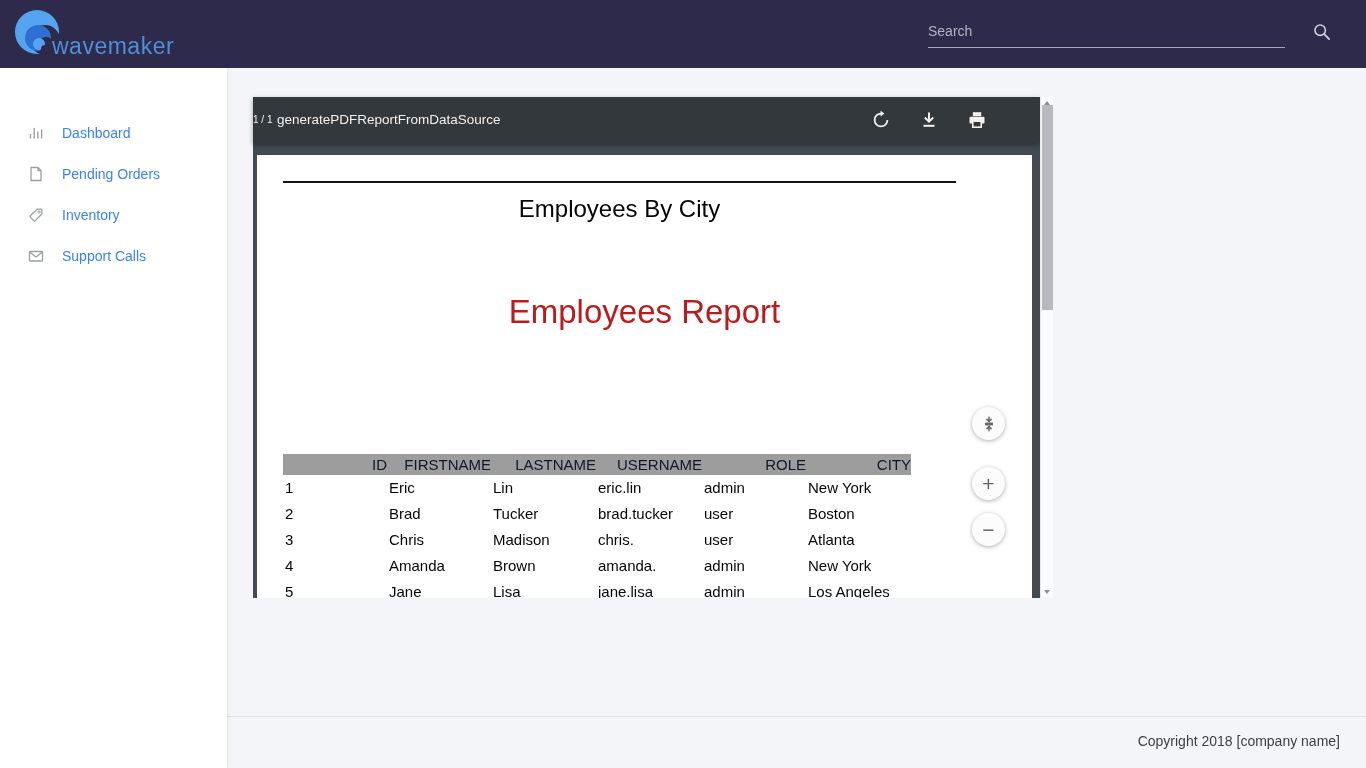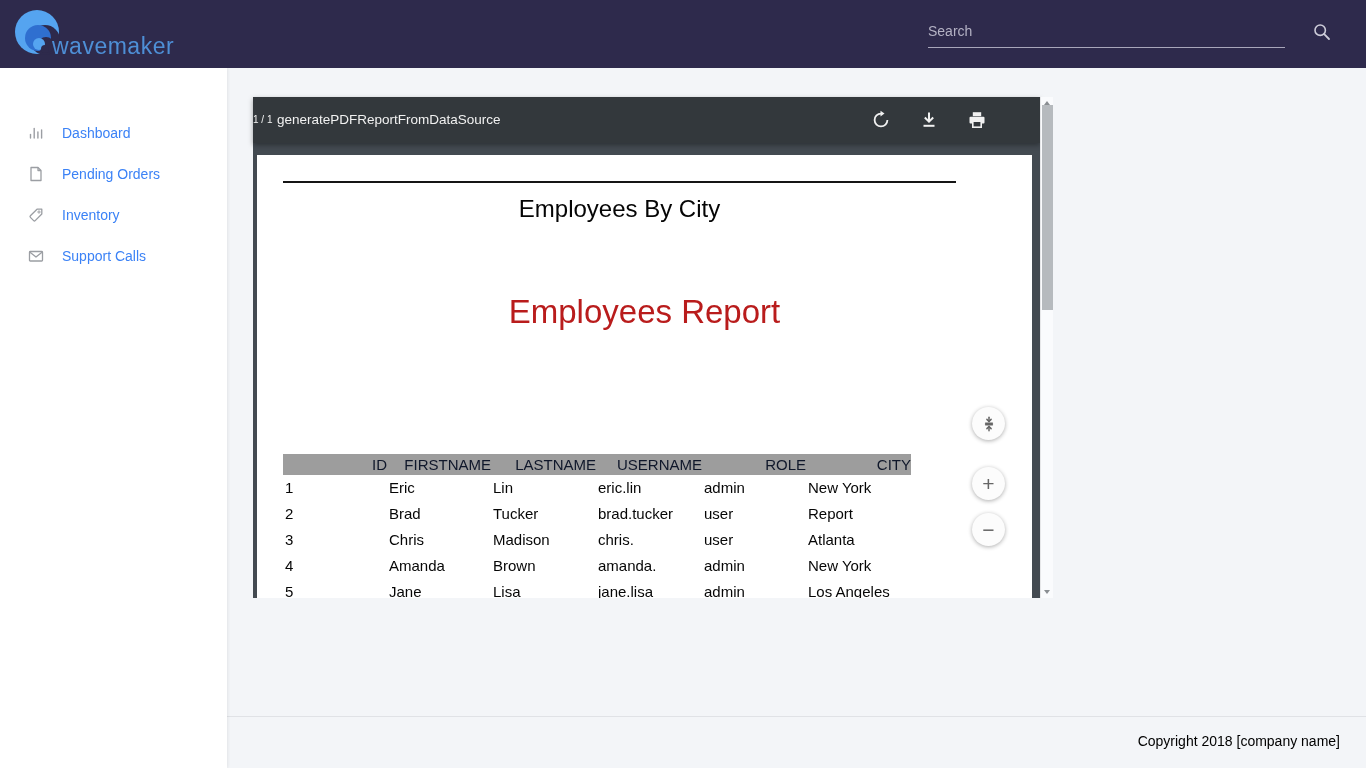--- a/index.html
+++ b/index.html
@@ -63,21 +63,21 @@
   .fab { position:absolute; width:33px; height:33px; border-radius:50%; background:#fcfcfc; border:none;
          box-shadow:0 1px 4px rgba(0,0,0,0.32); cursor:pointer; display:flex; align-items:center; justify-content:center;
          color:#666; font-size:21px; font-family:"Liberation Sans",sans-serif; line-height:1; padding:0; }
   .fab-fit { left:745px; top:339px; }
   .fab-plus { left:745px; top:399px; }
   .fab-minus { left:745px; top:445px; }
 
   
   .footer { position:absolute; left:227px; bottom:0; width:1139px; height:52px; background:#f3f5f8;
             border-top:1px solid #e0e2e6; }
-  .footer-text { position:absolute; right:26px; top:16px; font-size:14px; color:#000000; }
+  .footer-text { position:absolute; right:26px; top:16px; font-size:14px; color:#404040; }
 </style>
 </head>
 <body>
 
 <div class="app">
 
   <div class="header">
     <div class="logo">
       <svg width="48" height="52" viewBox="0 0 48 52">
         <circle cx="23" cy="24" r="22" fill="#55a4f0"></circle>
@@ -186,21 +186,21 @@
               <div class="tbl-cell">eric.lin</div>
               <div class="tbl-cell">admin</div>
               <div class="tbl-cell">New York</div>
             </div>
             <div class="tbl-row tbl-body-row">
               <div class="tbl-cell">2</div>
               <div class="tbl-cell">Brad</div>
               <div class="tbl-cell">Tucker</div>
               <div class="tbl-cell">brad.tucker</div>
               <div class="tbl-cell">user</div>
-              <div class="tbl-cell">Report</div>
+              <div class="tbl-cell">Boston</div>
             </div>
             <div class="tbl-row tbl-body-row">
               <div class="tbl-cell">3</div>
               <div class="tbl-cell">Chris</div>
               <div class="tbl-cell">Madison</div>
               <div class="tbl-cell">chris.</div>
               <div class="tbl-cell">user</div>
               <div class="tbl-cell">Atlanta</div>
             </div>
             <div class="tbl-row tbl-body-row">

